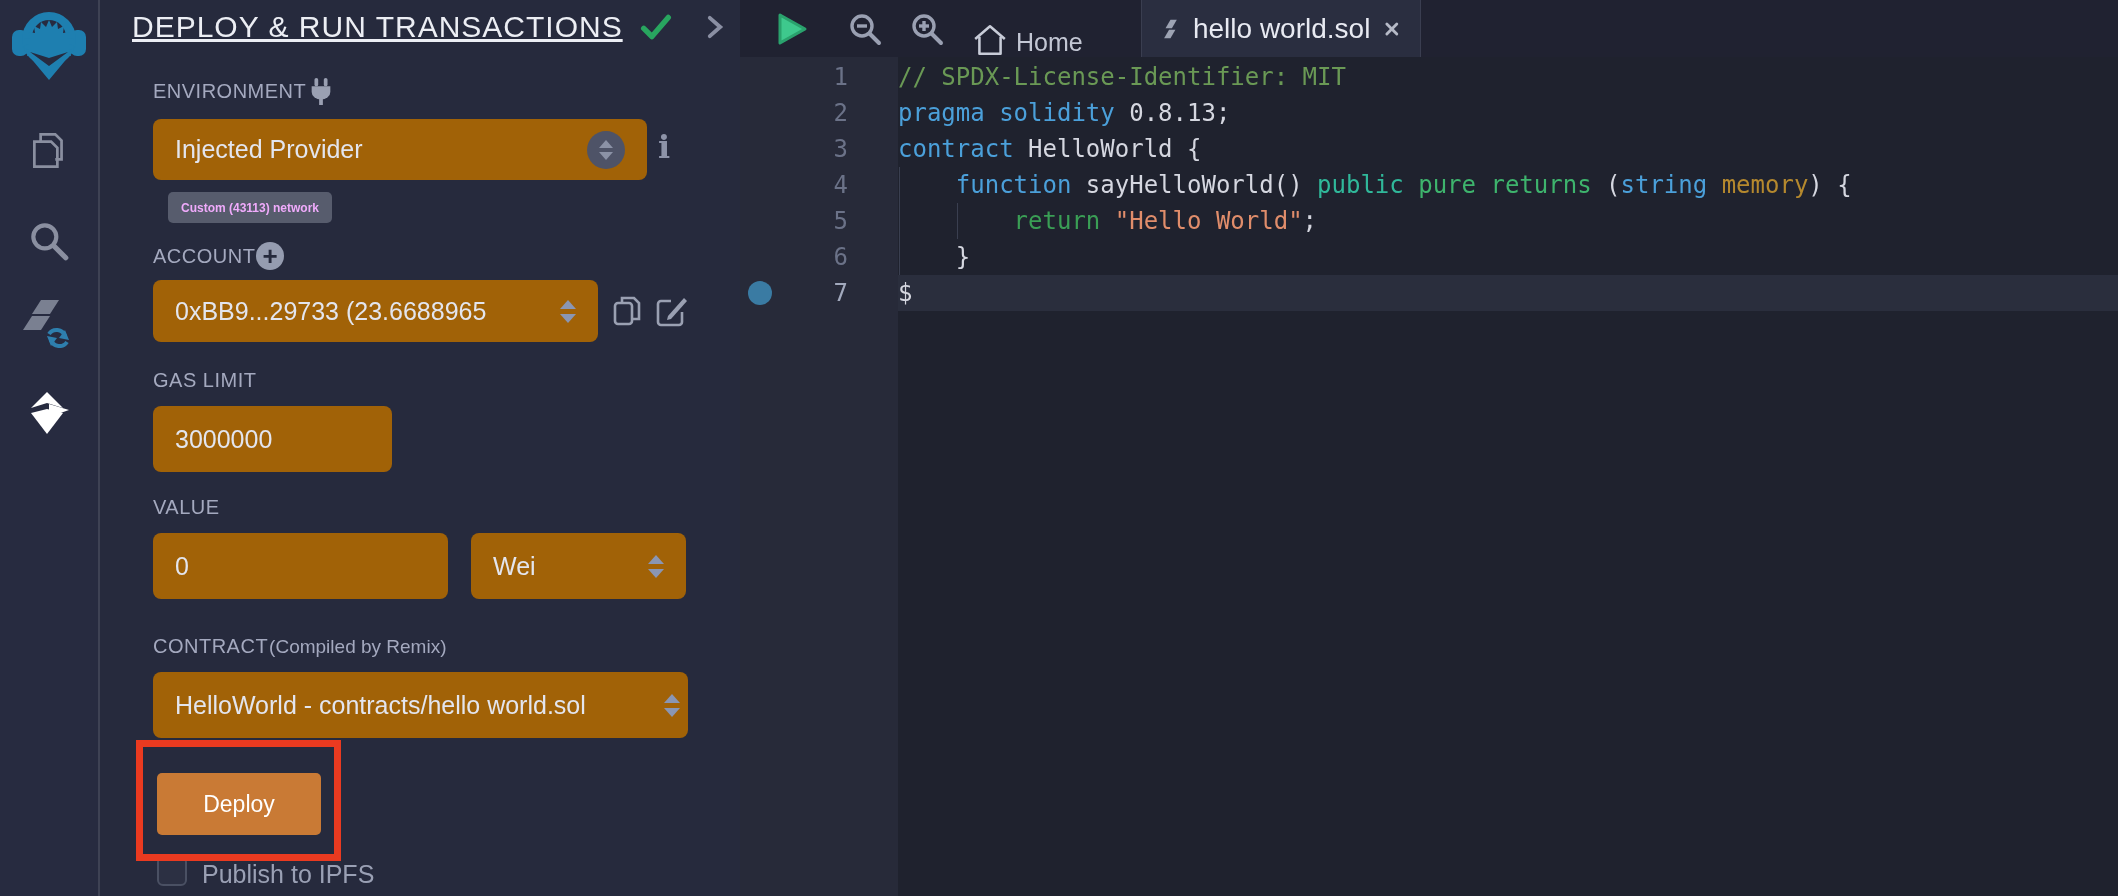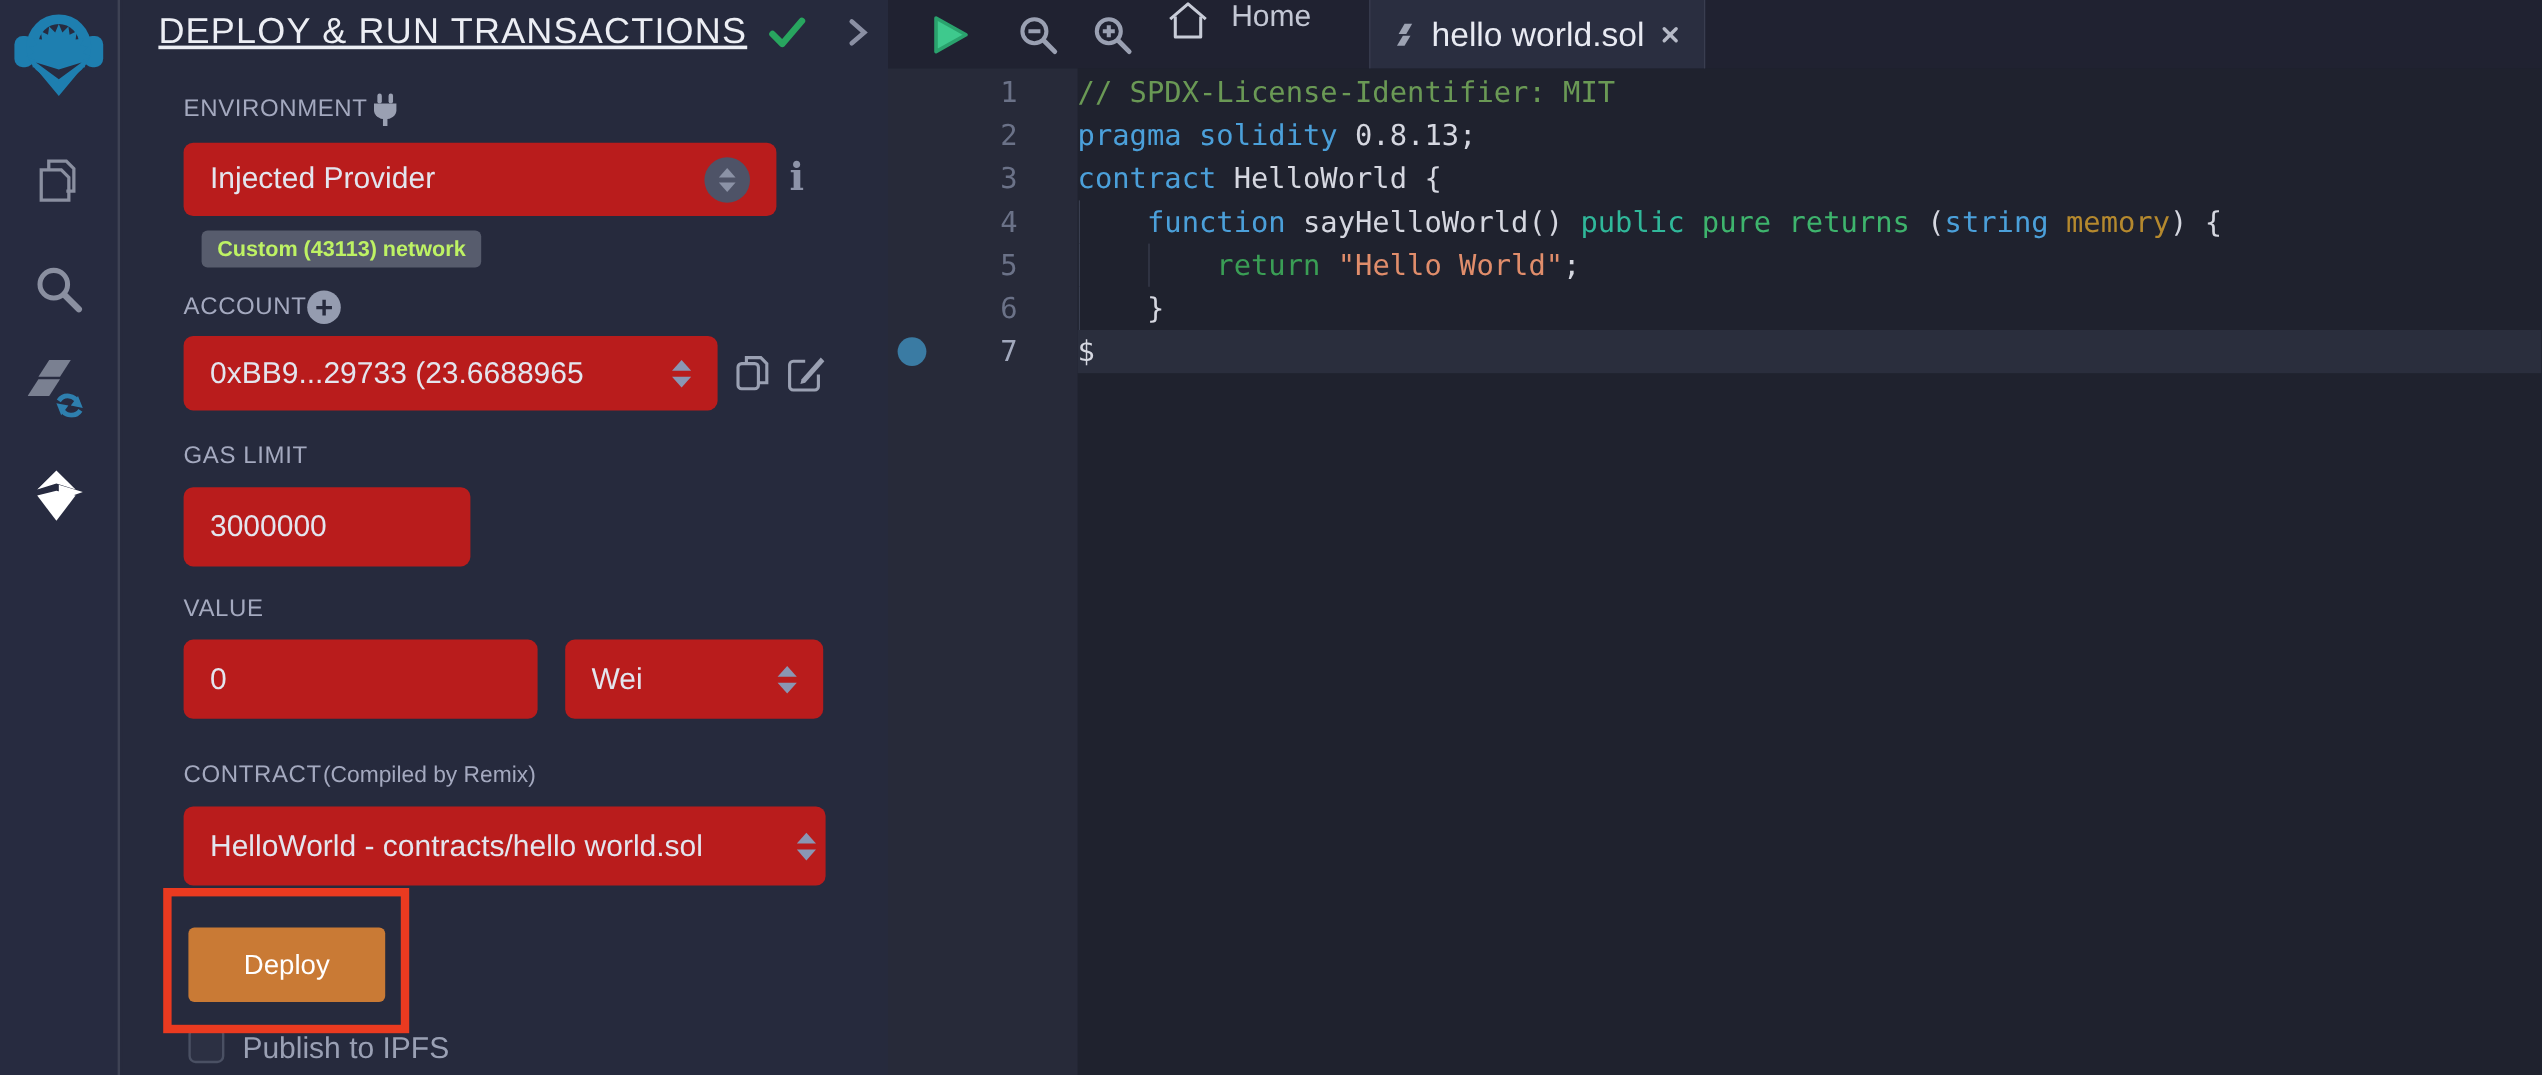--- a/index.html
+++ b/index.html
@@ -25,28 +25,28 @@
     position:absolute; left:30px; top:10px; display:flex; align-items:center; gap:16px;
     color:#eceef4; font-size:30px; font-weight:500; letter-spacing:1px; white-space:nowrap;text-decoration:underline;
   }
   .chev { margin-left:16px; display:flex; cursor:pointer; }
   .field-label {
     position:absolute; color:#a4a9bf; font-size:20px; letter-spacing:.5px;
     display:flex; align-items:center; gap:1px; white-space:nowrap;
   }
   .field-note { font-size:19px; letter-spacing:0; }
   .sel, .inp {
-    position:absolute; background:#b91c1c; border-radius:8px; color:#e3e5ee;
+    position:absolute; background:#a16207; border-radius:8px; color:#e3e5ee;
     font-size:25px; display:flex; align-items:center; padding:0 22px; cursor:pointer;
     white-space:nowrap; overflow:hidden;
   }
   .sel .grow { flex:1; overflow:hidden; text-overflow:clip; }
   .badge {
     position:absolute; left:66px; top:192px; height:31px; background:#575c6d; border-radius:5px;
-    color:#bef264; font-size:18px; font-weight:700; display:flex; align-items:center; padding:0 13px;
+    color:#f0abfc; font-size:12px; font-weight:700; display:flex; align-items:center; padding:0 13px;
     white-space:nowrap;
   }
   .spin { display:flex; flex-direction:column; gap:5px; align-items:center; margin-left:14px; flex:none; }
   .spin i { width:0; height:0; border-left:8px solid transparent; border-right:8px solid transparent; }
   .spin .up { border-bottom:9px solid #8a96b3; }
   .spin .dn { border-top:9px solid #8a96b3; }
   .sort-circle { width:38px; height:38px; border-radius:50%; background:#4e5367; flex:none;
     display:flex; flex-direction:column; gap:4px; align-items:center; justify-content:center; }
   .sort-circle i { width:0; height:0; border-left:7px solid transparent; border-right:7px solid transparent; }
   .sort-circle .up { border-bottom:8px solid #8b92a6; }
@@ -63,21 +63,21 @@
     position:absolute; left:34px; top:740px; width:205px; height:121px;
     border:7px solid #ea3a20; pointer-events:none; z-index:5;
   }
   .checkbox { position:absolute; left:55px; top:856px; width:30px; height:30px;
     border:2px solid #4a5063; border-radius:6px; background:rgba(255,255,255,.03); cursor:pointer; }
   .publish-label { position:absolute; left:100px; top:860px; color:#9aa0b4; font-size:25px; }
   
   .editor { position:absolute; left:740px; top:0; width:1378px; height:896px; background:#1f222e; }
   .tabbar { position:absolute; left:0; top:0; width:100%; height:57px; background:#202231; }
   .tb-icon { position:absolute; top:0; height:57px; display:flex; align-items:center; cursor:pointer; }
-  .home-tab { position:absolute; left:232px; top:0; height:57px; display:flex; align-items:flex-start; gap:18px;
+  .home-tab { position:absolute; left:232px; top:0; height:57px; display:flex; align-items:flex-end; gap:8px;
     color:#c3c7d4; font-size:25px; cursor:pointer; }
   .file-tab {
     position:absolute; left:401px; top:0; width:280px; height:57px; background:#2a2e40;
     border-left:1px solid #3a3e50; border-right:1px solid #3a3e50;
     display:flex; align-items:center; gap:14px; padding:0 20px; cursor:pointer;
   }
   .file-tab .tab-label { color:#e8eaf2; font-size:28px; flex:1; white-space:nowrap; }
   .codearea { position:absolute; left:0; top:57px; width:100%; height:839px; }
   .gutter-band { position:absolute; left:0; top:0; width:158px; height:100%; background:#272a39; }
   .code-lines { position:absolute; left:0; top:2px; width:100%; }

